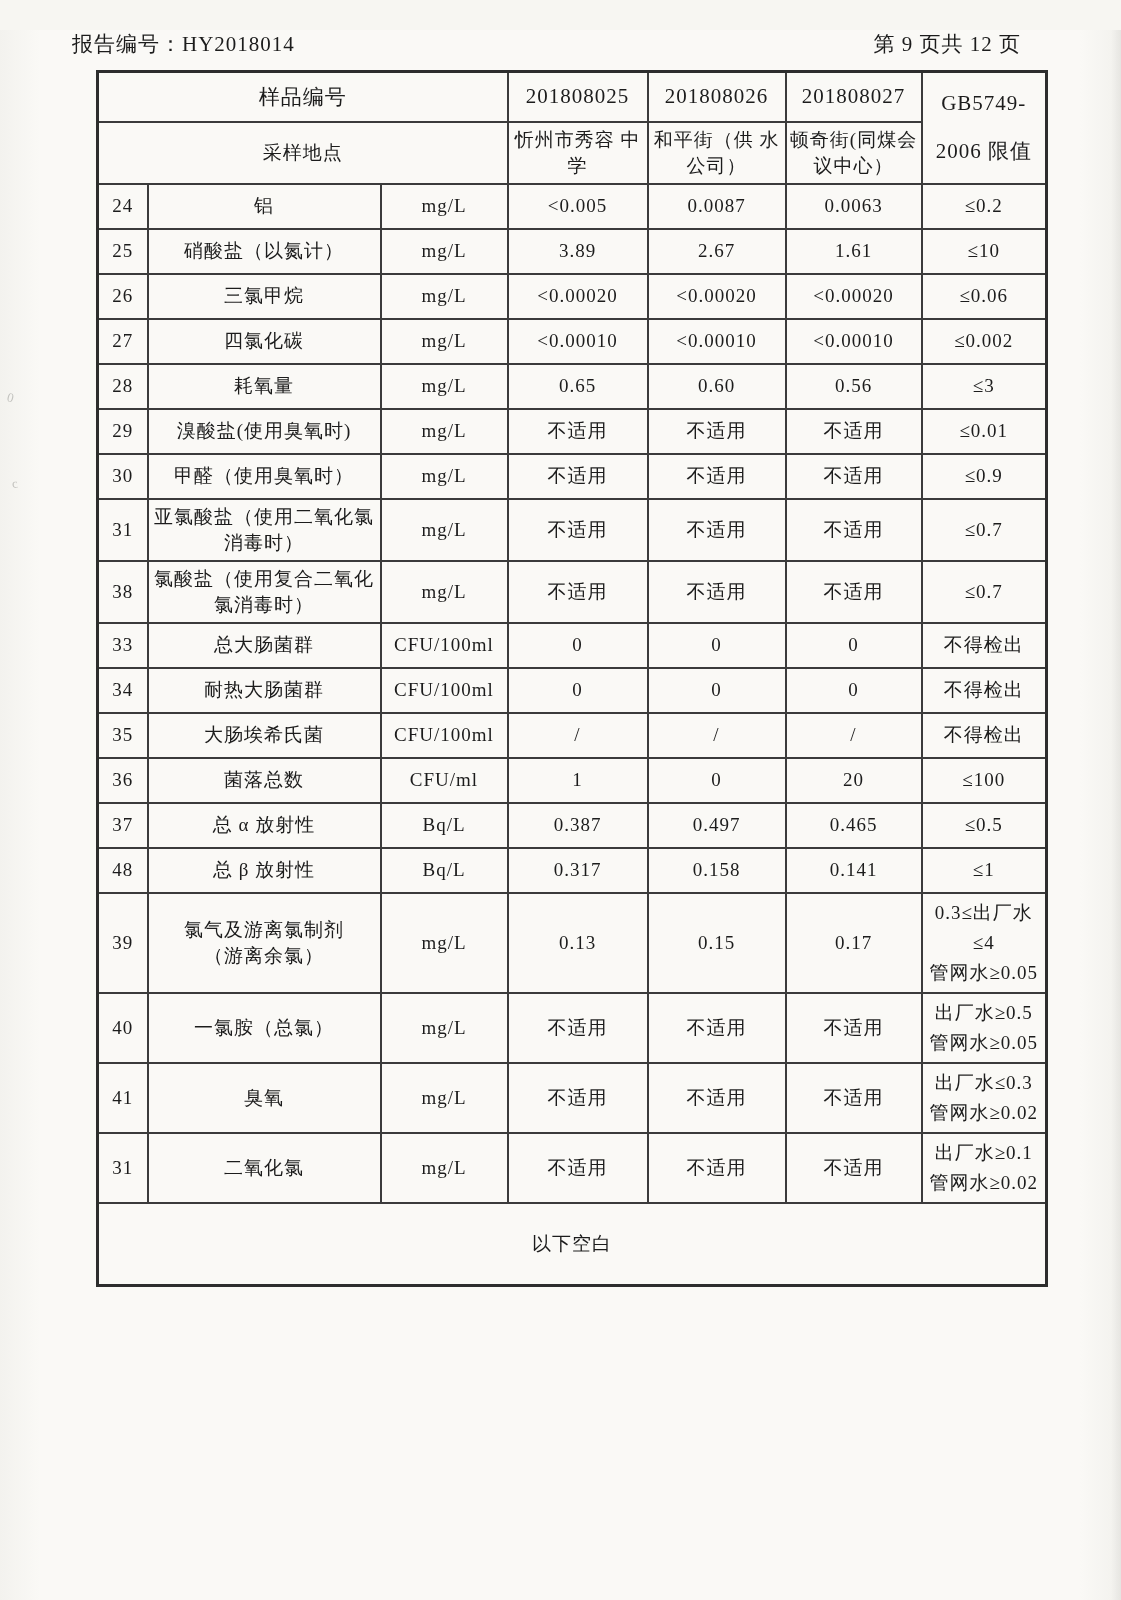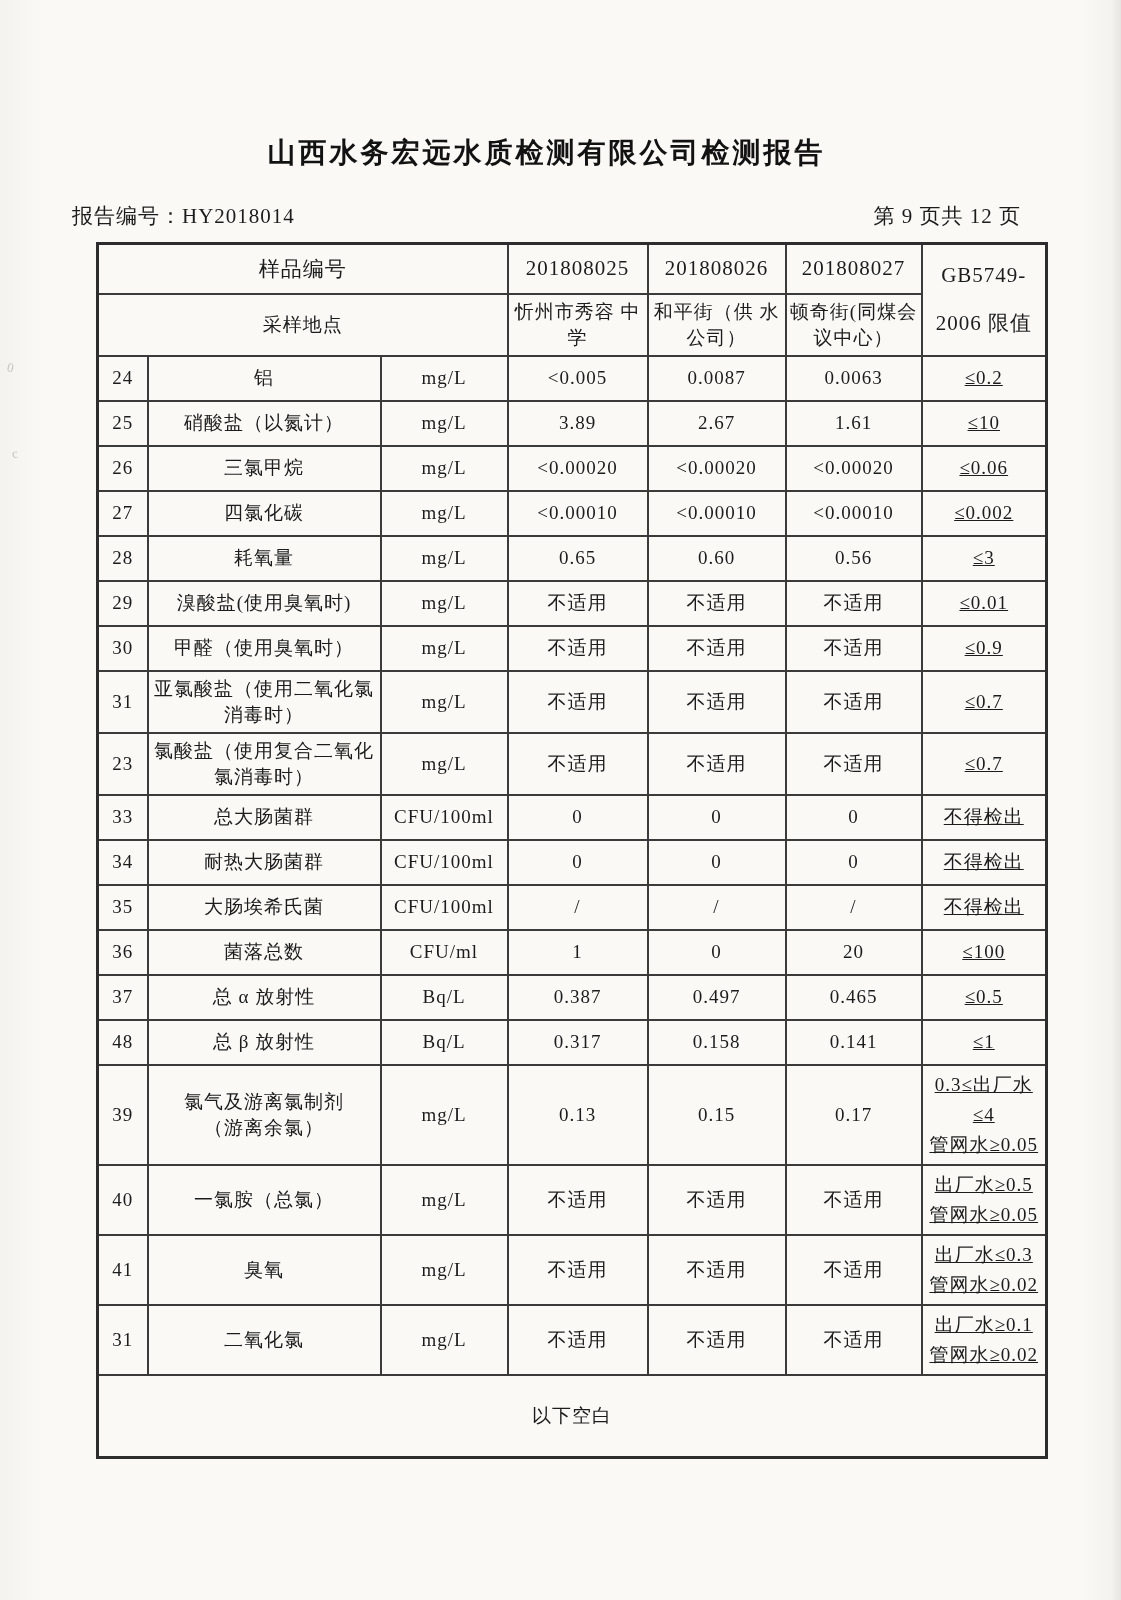--- a/index.html
+++ b/index.html
@@ -65,21 +65,21 @@
   td.c-no { letter-spacing:0; }
   td.c-param {
     text-align:left;
     padding-left:13px;
     letter-spacing:2px;
     line-height:26px;
     white-space:pre-line;
   }
   td.c-unit { letter-spacing:0; font-size:19px; }
   td.c-val { font-size:20px; letter-spacing:0; }
-  td.c-limit { font-size:19px; letter-spacing:0;text-decoration:underline; }
+  td.c-limit { font-size:19px; letter-spacing:0; }
   td.limit-multi {
     font-size:15px;
     line-height:30px;
     white-space:pre-line;
     letter-spacing:0;
     padding:4px 1px;
   }
   td.c-blank {
     height:83px;
     vertical-align:top;
@@ -95,21 +95,20 @@
   .edge-shadow {
     position:absolute; right:0; top:0; width:10px; height:1600px;
     background:linear-gradient(90deg, rgba(0,0,0,0) , rgba(0,0,0,0.05));
   }
 </style>
 </head>
 <body>
 
 <div class="sheet">
 
-  <div class="doc-title">山西水务宏远水质检测有限公司检测报告</div>
 
   <div class="meta-row">
     <span>报告编号：HY2018014</span>
     <span>第 9 页共 12 页</span>
   </div>
 
   <table class="report">
     <colgroup>
       <col style="width:50px">
         <col style="width:233px">
@@ -206,21 +205,21 @@
         <tr>
     <td class="c-no">31</td>
     <td class="c-param">亚氯酸盐（使用二氧化氯消毒时）</td>
     <td class="c-unit">mg/L</td>
     <td class="c-val">不适用</td>
     <td class="c-val">不适用</td>
     <td class="c-val">不适用</td>
     <td class="c-limit">≤0.7</td>
   </tr>
         <tr>
-    <td class="c-no">23</td>
+    <td class="c-no">38</td>
     <td class="c-param">氯酸盐（使用复合二氧化氯消毒时）</td>
     <td class="c-unit">mg/L</td>
     <td class="c-val">不适用</td>
     <td class="c-val">不适用</td>
     <td class="c-val">不适用</td>
     <td class="c-limit">≤0.7</td>
   </tr>
         <tr>
     <td class="c-no">33</td>
     <td class="c-param">总大肠菌群</td>

